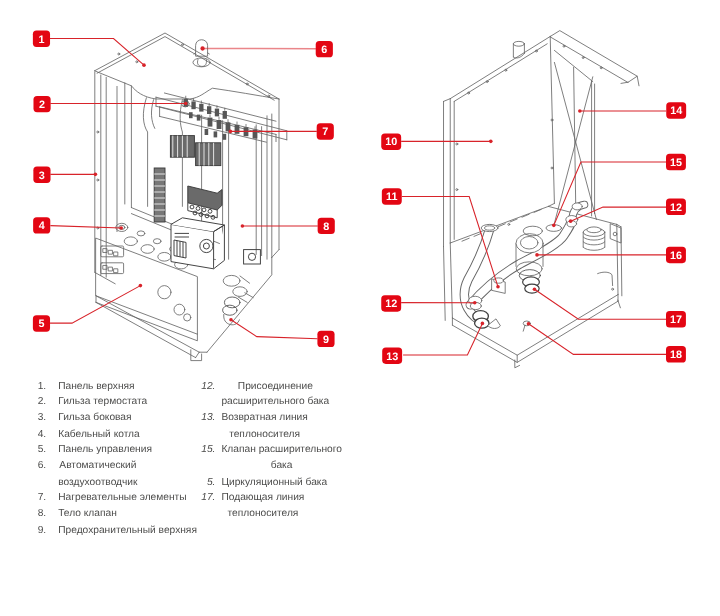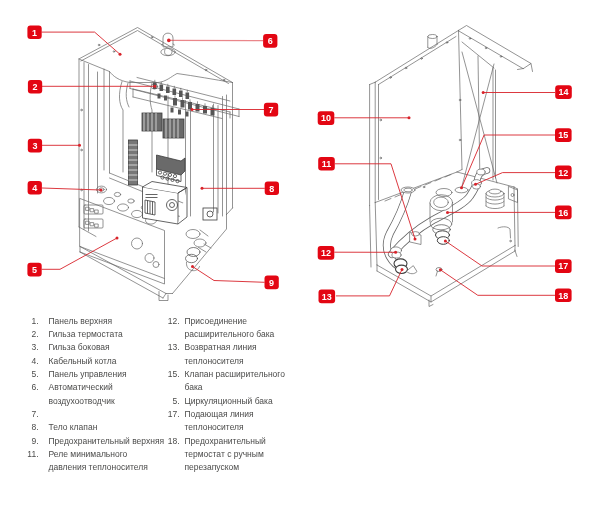--- a/index.html
+++ b/index.html
@@ -2,26 +2,26 @@
 <html><head>
 <meta charset="utf-8">
 <style>
 html,body{margin:0;padding:0;background:#fff;}
 #page{position:relative;width:600px;height:513px;background:#fff;overflow:hidden;
   font-family:"Liberation Sans",sans-serif;}
 #art{position:absolute;left:0;top:0;}
 .col{position:absolute;font-size:8.5px;line-height:13.35px;color:#4b4b4a;}
 .li{display:flex;}
 .n{flex:0 0 12px;text-align:right;}
-.t{padding-left:0;}
+.t{padding-left:0;text-align:center;}
 #c1{left:26px;top:314.5px;width:260px;}
 #c1 .n{flex:0 0 12.5px;}
 #c1 .t{padding-left:10px;}
 #c2{left:161.5px;top:314.5px;width:290px;}
-#c2 .n{flex:0 0 18px;}
+#c2 .n{flex:0 0 18px;font-style:italic;}
 #c2 .t{padding-left:5px;}
 </style>
 </head>
 <body>
 <div id="page">
 <svg id="art" width="600" height="513" viewBox="0 0 600 513">
 
   <g stroke="#666" fill="none" stroke-width="0.7" stroke-linejoin="round" stroke-linecap="round">
 
     <path d="M78.8,59 L137.5,27.5 L232.5,82.5"></path>
@@ -357,33 +357,30 @@
   <div class="li">
         <span class="n">5.</span>
         <span class="t">Панель управления</span>
       </div>
   <div class="li">
         <span class="n">6.</span>
         <span class="t">Автоматический<br>воздухоотводчик</span>
       </div>
   <div class="li">
         <span class="n">7.</span>
+        <span class="t">Нагревательные элементы</span>
       </div>
   <div class="li">
         <span class="n">8.</span>
         <span class="t">Тело клапан</span>
       </div>
   <div class="li">
         <span class="n">9.</span>
         <span class="t">Предохранительный верхняя</span>
       </div>
-  <div class="li">
-        <span class="n">11.</span>
-        <span class="t">Реле минимального<br>давления теплоносителя</span>
-      </div>
 </div>
 <div class="col" id="c2">
   <div class="li">
         <span class="n">12.</span>
         <span class="t">Присоединение<br>расширительного бака</span>
       </div>
   <div class="li">
         <span class="n">13.</span>
         <span class="t">Возвратная линия<br>теплоносителя</span>
       </div>
@@ -392,18 +389,14 @@
         <span class="t">Клапан расширительного<br>бака</span>
       </div>
   <div class="li">
         <span class="n">5.</span>
         <span class="t">Циркуляционный бака</span>
       </div>
   <div class="li">
         <span class="n">17.</span>
         <span class="t">Подающая линия<br>теплоносителя</span>
       </div>
-  <div class="li">
-        <span class="n">18.</span>
-        <span class="t">Предохранительный<br>термостат с ручным<br>перезапуском</span>
-      </div>
 </div>
 </div>
 
 </body></html>

